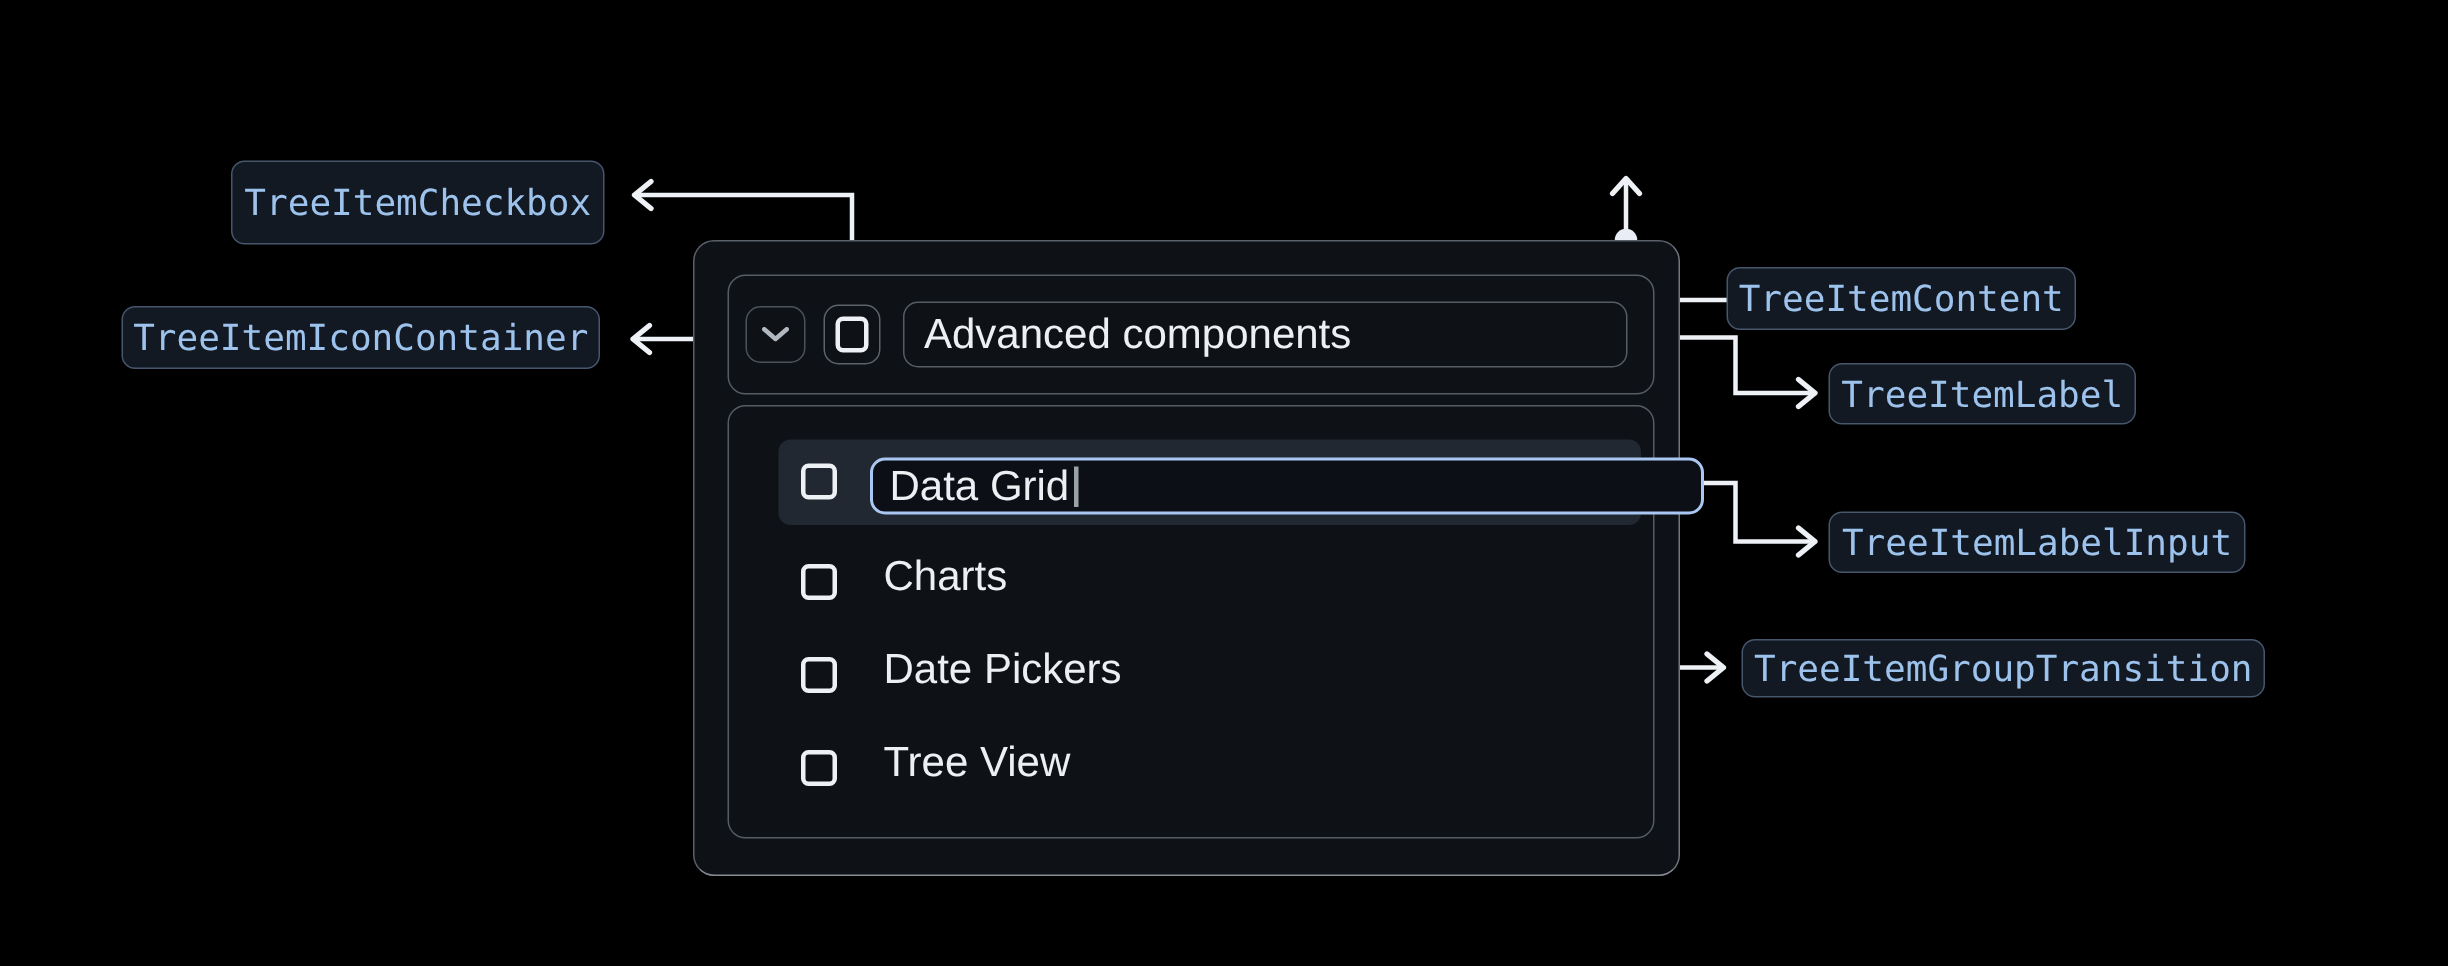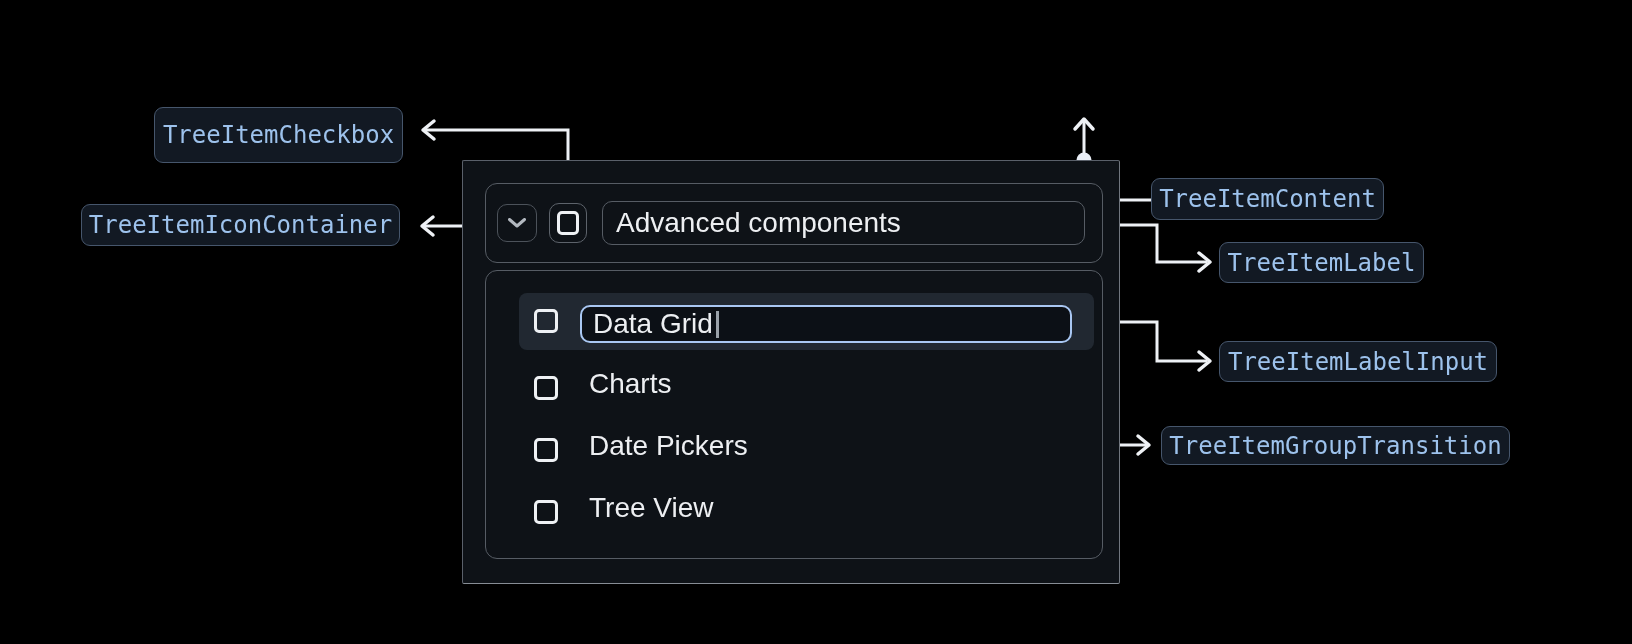--- a/index.html
+++ b/index.html
@@ -35,21 +35,21 @@
     white-space:nowrap;
     box-sizing:border-box;
   }
   
   .panel{
     position:absolute;left:462px;top:160px;width:658px;height:424px;
     background:#0e1217;
     border:1.5px solid #5a606a;
     border-bottom-color:#878d95;
     border-right-color:#70767e;
-    border-radius:2px;
+    border-radius:14px;
     box-sizing:border-box;
   }
   .content-row{
     position:absolute;left:22px;top:22px;width:618px;height:80px;
     border:1.5px solid #565c64;
     border-radius:12px;
     box-sizing:border-box;
     display:flex;align-items:center;
     padding:0 17px 0 11px;
   }
@@ -86,21 +86,21 @@
     border:1.5px solid #565c64;
     border-radius:12px;
     box-sizing:border-box;
   }
   .row-editing{
     position:absolute;left:33px;top:22px;width:575px;height:57px;
     background:#212831;border-radius:8px;
   }
   .row-editing .cb-icon{position:absolute;left:15px;top:16px;}
   .label-input{
-    position:absolute;left:61px;top:12px;width:492px;height:38px;
+    position:absolute;left:61px;top:12px;width:556px;height:38px;
     background:#0c1016;
     border:2px solid #a9c7f2;border-radius:10px;
     box-sizing:border-box;
     display:flex;align-items:center;
     padding-left:11px;
     color:#edeff2;font-size:28px;
   }
   .caret{
     width:3px;height:27px;background:#9aa1a9;margin-left:3px;flex:0 0 3px;
   }

